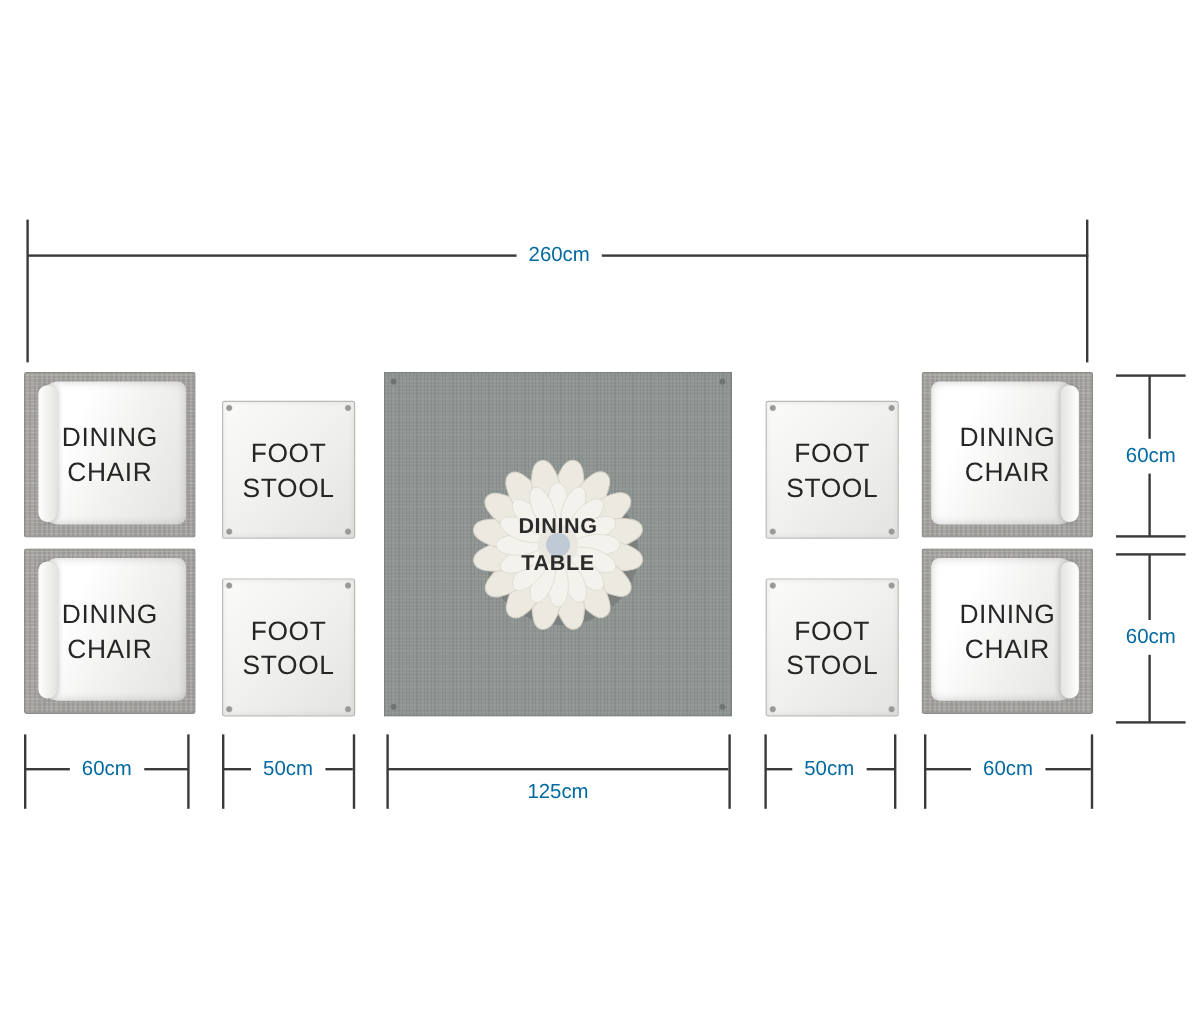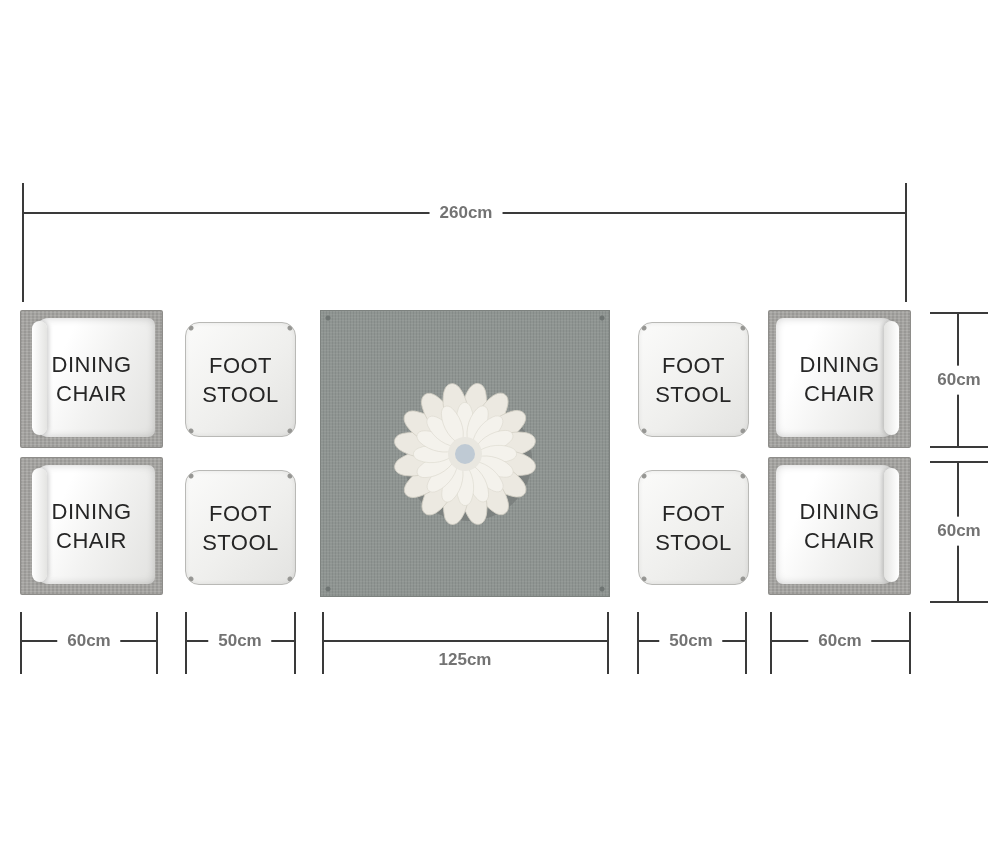--- a/index.html
+++ b/index.html
@@ -10,21 +10,21 @@
 
   
   .h-line{position:absolute;height:2px;background:#3a3a3a;}
   .v-line{position:absolute;width:2px;background:#3a3a3a;}
   .ext{position:absolute;width:2px;height:119px;top:183px;background:#3a3a3a;}
   .tick-v{position:absolute;width:2px;height:62px;top:612px;background:#3a3a3a;}
   .tick-h{position:absolute;width:58px;height:2px;background:#3a3a3a;}
   .dim-label{
     position:absolute;transform:translate(-50%,-50%);
     background:#ffffff;padding:0 10px;
-    font-size:17px;font-weight:bold;color:#737373;white-space:nowrap;line-height:1.1;
+    font-size:17px;font-weight:normal;color:#0369a1;white-space:nowrap;line-height:1.1;
   }
   .dim-label.v{padding:5px 3px;}
 
   
   .table{
     position:absolute;left:320px;top:310px;width:290px;height:287px;
     background-image:
       radial-gradient(circle 3px at 8px 8px,#6e7472 0 2px,transparent 3px),
       radial-gradient(circle 3px at calc(100% - 8px) 8px,#6e7472 0 2px,transparent 3px),
       radial-gradient(circle 3px at 8px calc(100% - 8px),#6e7472 0 2px,transparent 3px),
@@ -59,28 +59,29 @@
   .face-left  .cushion{left:8px;right:13px;border-radius:7px 16px 16px 7px;}
   .backrest{
     position:absolute;top:11px;bottom:13px;width:15px;border-radius:8px;
     background:linear-gradient(90deg,#ffffff,#e4e4e2);
   }
   .face-right .backrest{left:12px;box-shadow:2px 0 4px rgba(0,0,0,.18);}
   .face-left  .backrest{right:12px;background:linear-gradient(270deg,#ffffff,#e4e4e2);box-shadow:-2px 0 4px rgba(0,0,0,.18);}
 
   
   .stool{
-    position:absolute;width:109px;height:113px;border:1px solid #b9b9b6;border-radius:14px;
+    position:absolute;width:109px;height:113px;border:1px solid #b9b9b6;border-radius:2px;
     background-image:
       radial-gradient(circle 3px at 5px 5px,#9a9a97 0 2px,transparent 3px),
       radial-gradient(circle 3px at calc(100% - 5px) 5px,#9a9a97 0 2px,transparent 3px),
       radial-gradient(circle 3px at 5px calc(100% - 5px),#9a9a97 0 2px,transparent 3px),
       radial-gradient(circle 3px at calc(100% - 5px) calc(100% - 5px),#9a9a97 0 2px,transparent 3px),
       linear-gradient(135deg,#fbfbfa 0%,#efefed 55%,#e3e3e1 100%);
     box-shadow:inset 0 0 5px rgba(0,0,0,.08);
+    margin-top:12px;
   }
 
   
   .flabel{
     position:absolute;inset:0;display:flex;align-items:center;justify-content:center;
     text-align:center;z-index:3;
   }
   .flabel span{
     display:block;width:100%;padding:0 10px;
     font-size:22px;font-weight:normal;line-height:29px;color:#262626;letter-spacing:.5px;
@@ -136,20 +137,21 @@
         <use href="#petal" transform="rotate(225)"></use>
           <use href="#petal" transform="rotate(247.5)"></use>
         <use href="#petal" transform="rotate(270)"></use>
           <use href="#petal" transform="rotate(292.5)"></use>
         <use href="#petal" transform="rotate(315)"></use>
           <use href="#petal" transform="rotate(337.5)"></use>
       </g>
       <circle r="17" fill="#e9e7e0"></circle>
       <circle r="10" fill="#bfcad4"></circle>
     </svg>
+    <div class="table-label">DINING TABLE</div>
   </div>
 
   <div class="chair face-right" style="left:20px;top:310px;">
     <div class="cushion"></div>
     <div class="backrest"></div>
     <div class="flabel">
         <span>DINING CHAIR</span>
       </div>
   </div>
   <div class="chair face-right" style="left:20px;top:457px;">

